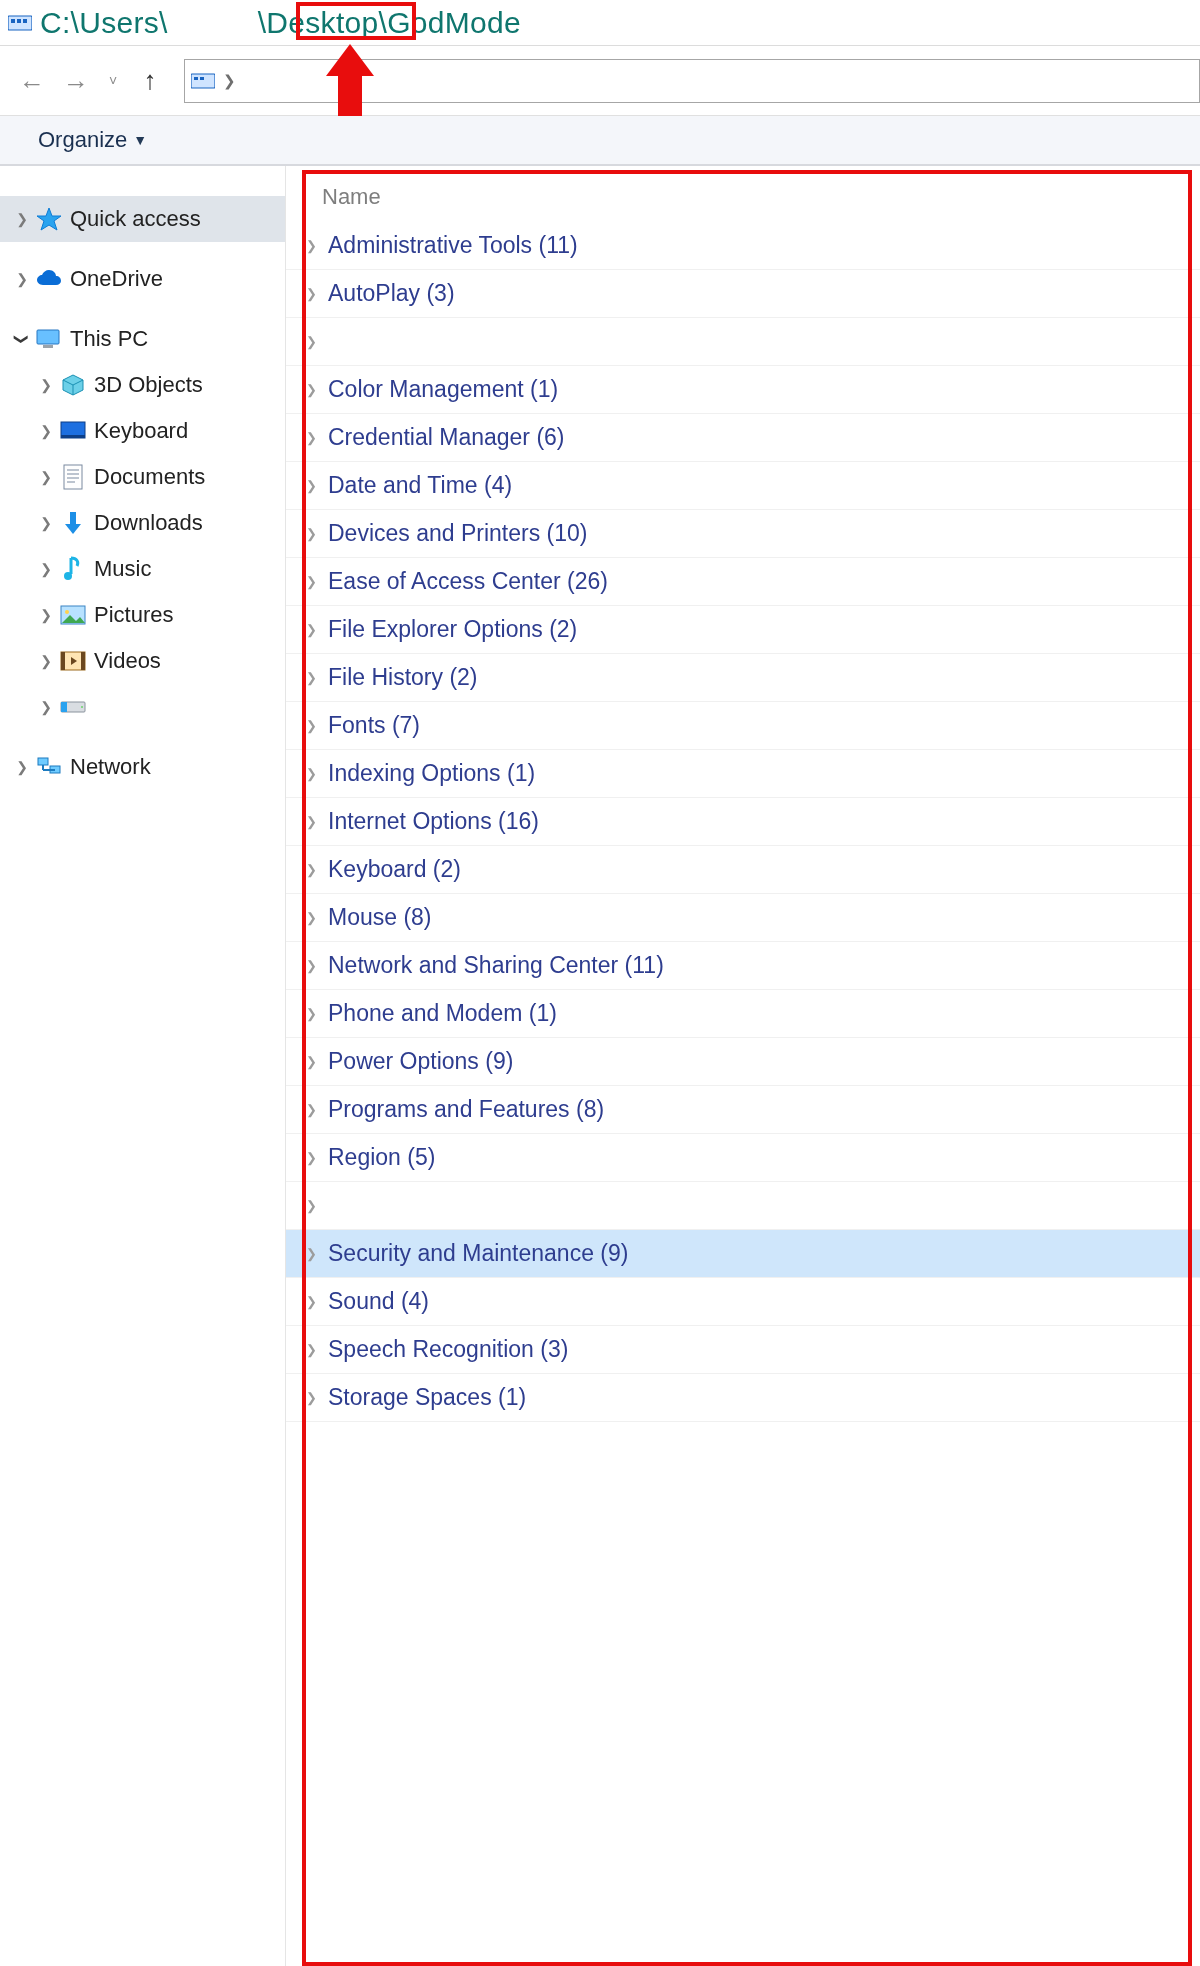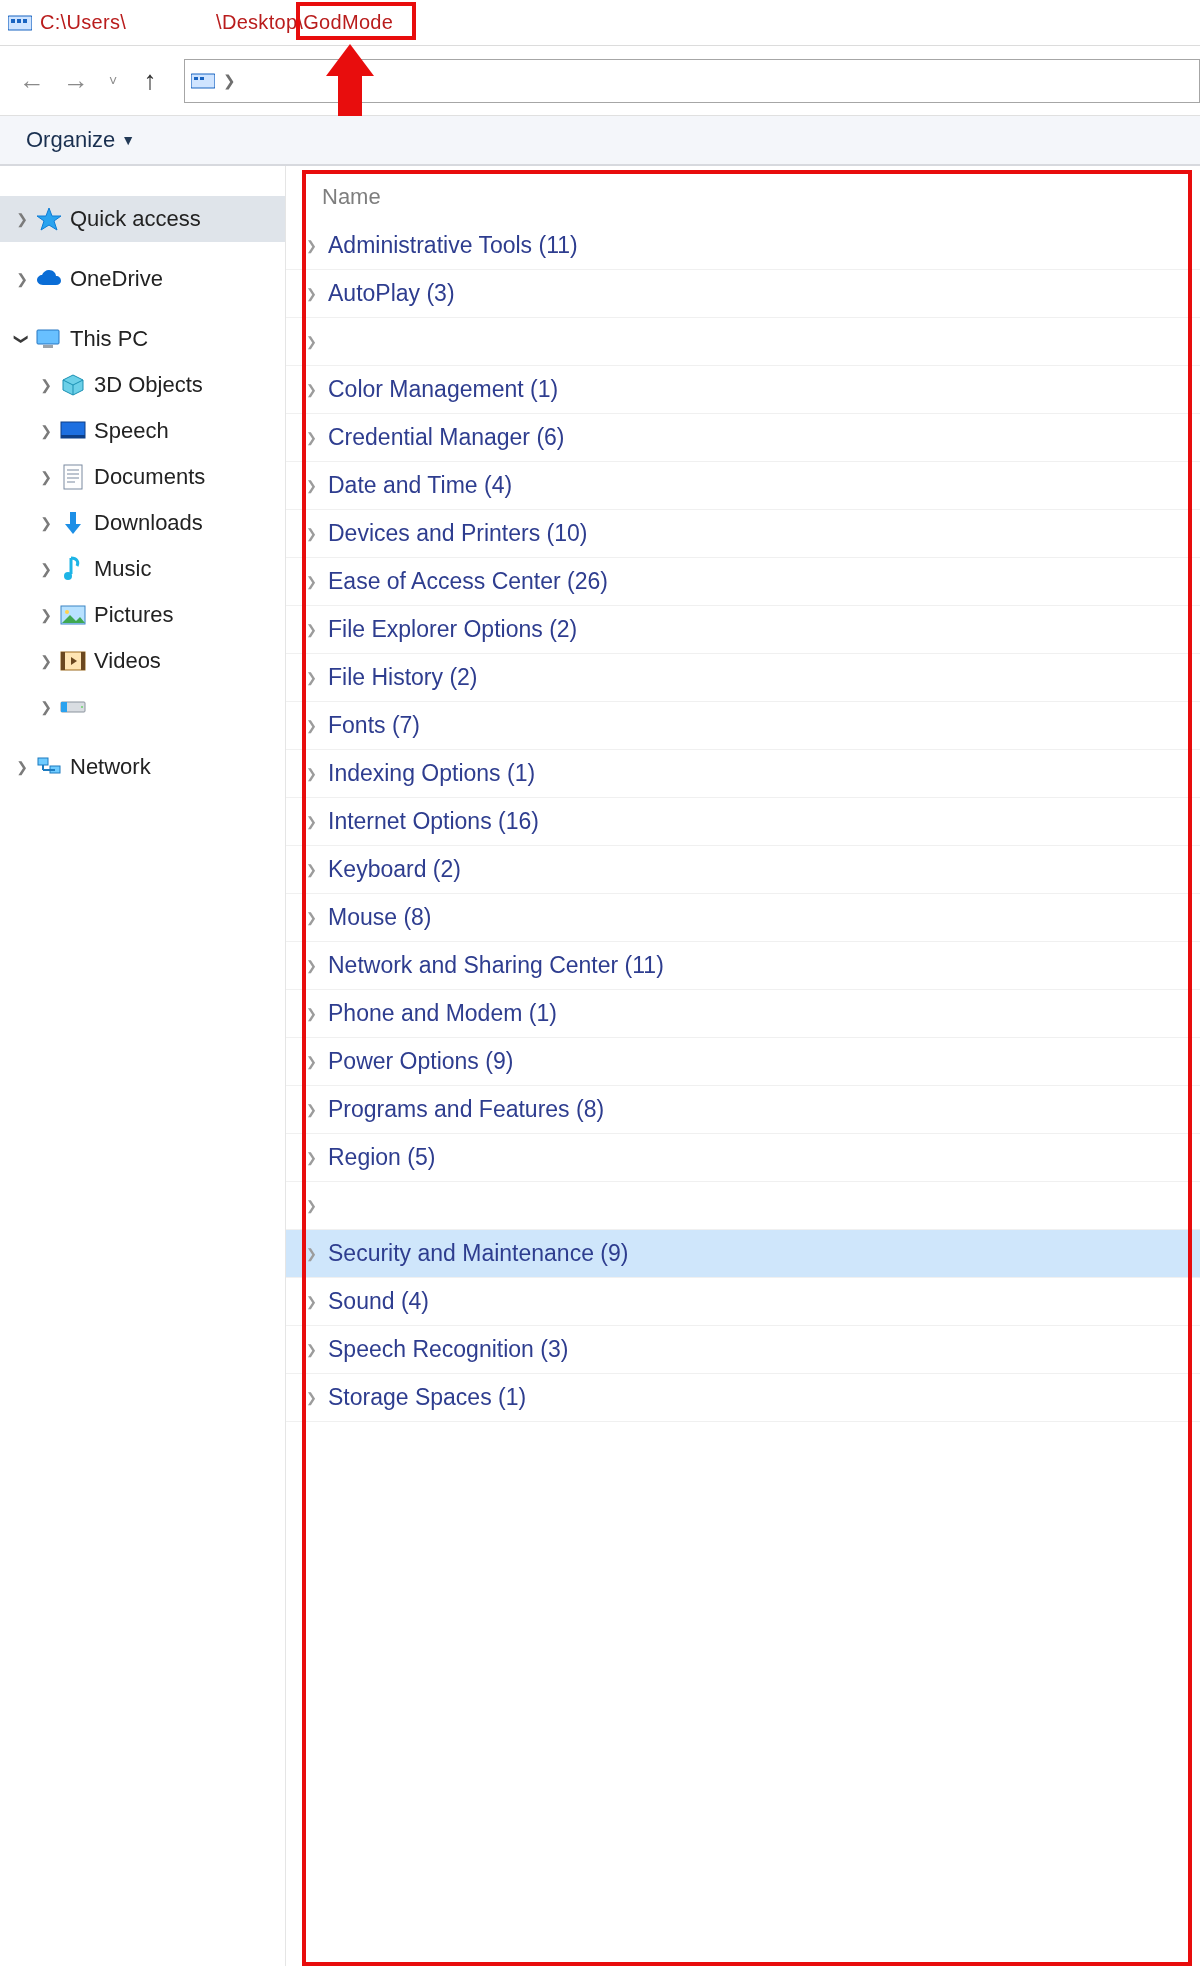--- a/index.html
+++ b/index.html
@@ -23,22 +23,22 @@
     padding: 2px 6px;
     border-bottom: 1px solid #dcdcdc;
     position: relative;
   }
   .title-icon {
     width: 28px; height: 22px;
     margin-right: 6px;
     display: inline-flex; align-items: center; justify-content: center;
   }
   .title-text {
-    color: #b91c1c;
-    font-size: 20px;
+    color: #0f766e;
+    font-size: 30px;
     letter-spacing: .3px;
     text-align: center;
   }
   .title-highlight {
     position: absolute;
     border: 4px solid #e80d0d;
     pointer-events: none;
   }
 
   
@@ -99,20 +99,21 @@
     height: 50px;
     background: #f4f6fa;
     border-bottom: 2px solid #d7d9de;
     display: flex; align-items: center;
     padding-left: 26px;
   }
   .organize-btn {
     display: flex; align-items: center;
     color: #1a3050;
     font-size: 22px;
+    margin-left: 12px;
   }
   .organize-btn .caret { color: #233a57; margin-left: 6px; font-size: 14px; }
 
   
   .main {
     display: flex;
     height: calc(1966px - 46px - 70px - 50px);
   }
 
   
@@ -283,21 +284,21 @@
       <span>3D Objects</span>
     </div>
     <div class="nav-item child">
       <span class="expander">❯</span>
       <span class="icon">
         <svg width="26" height="20" viewBox="0 0 26 20">
             <rect x="1" y="1" width="24" height="16" fill="#1d6fe0" stroke="#0d3f88"></rect>
             <rect x="1" y="14" width="24" height="3" fill="#0d3f88"></rect>
           </svg>
       </span>
-      <span>Speech</span>
+      <span>Keyboard</span>
     </div>
     <div class="nav-item child">
       <span class="expander">❯</span>
       <span class="icon">
         <svg width="22" height="26" viewBox="0 0 22 26">
             <rect x="2" y="1" width="18" height="24" fill="#fefefe" stroke="#7a8aa0"></rect>
             <line x1="5" y1="6" x2="17" y2="6" stroke="#7a8aa0"></line>
             <line x1="5" y1="10" x2="17" y2="10" stroke="#7a8aa0"></line>
             <line x1="5" y1="14" x2="17" y2="14" stroke="#7a8aa0"></line>
             <line x1="5" y1="18" x2="13" y2="18" stroke="#7a8aa0"></line>

